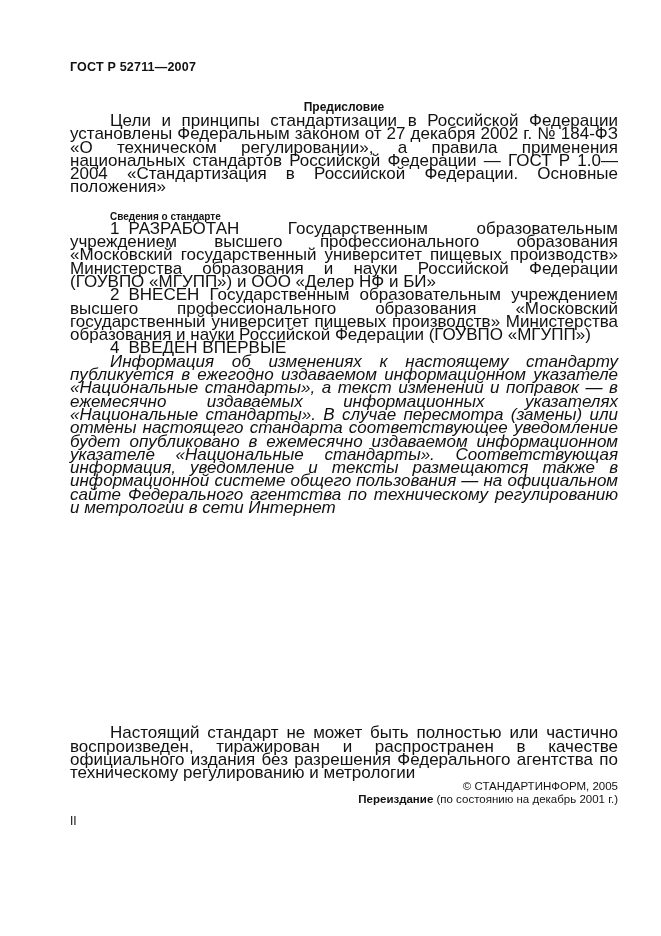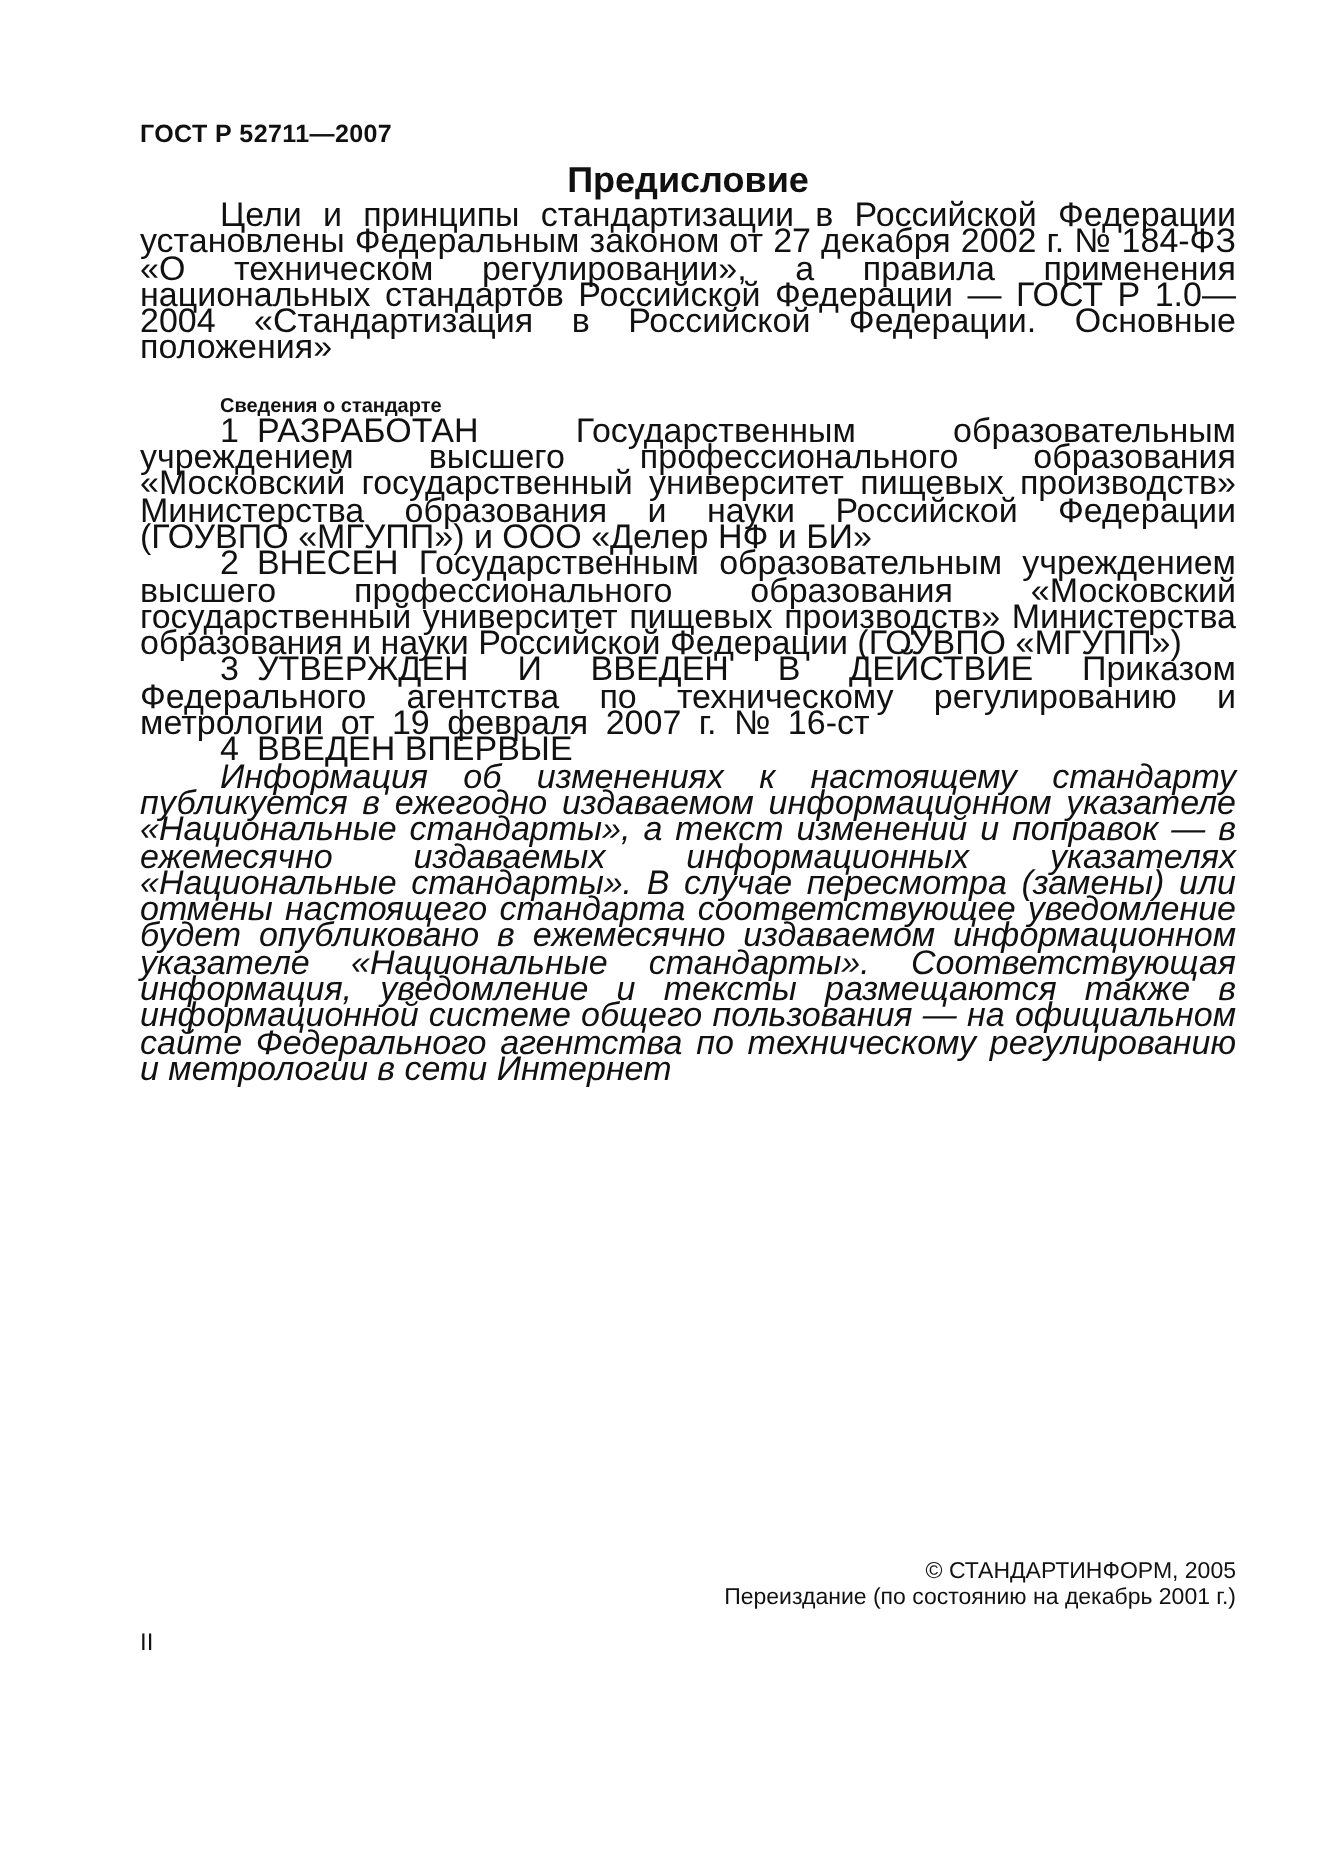--- a/index.html
+++ b/index.html
@@ -19,23 +19,23 @@
     display: flex;
     flex-direction: column;
     overflow: hidden;
   }
   .doc-code {
     font-size: 12.5px;
     font-weight: bold;
     letter-spacing: 0.2px;
   }
   .page-title {
-    margin-top: 6px;
+    margin-top: 26px;
     text-align: center;
-    font-size: 18px;
+    font-size: 12px;
     font-weight: bold;
   }
   p.para {
     margin: 0;
     font-size: 17px;
     line-height: 13.3px;
     text-align: justify;
     text-indent: 40px;
   }
   .intro {
@@ -68,21 +68,21 @@
   }
   .right-block {
     text-align: right;
     font-size: 11.5px;
     line-height: 13.7px;
   }
   .right-block .copyright-line {
     display: block;
   }
   .reissue-label {
-    font-weight: normal;
+    font-weight: bold;
     margin-top: 44px;
   }
   .page-number {
     margin-top: 7px;
     font-size: 12px;
     padding-bottom: 108px;
   }
 </style>
 </head>
 <body>
@@ -98,32 +98,30 @@
   <div class="info-heading">Сведения о стандарте</div>
 
   <p class="para std-item item-1">
     <span class="num">1</span><span>РАЗРАБОТАН Государственным образовательным учреждением высшего профессионального образования «Московский государственный университет пищевых производств» Министерства образования и науки Российской Федерации (ГОУВПО «МГУПП») и ООО «Делер НФ и БИ»</span>
   </p>
 
   <p class="para std-item item-2">
     <span class="num">2</span><span>ВНЕСЕН Государственным образовательным учреждением высшего профессионального образования «Московский государственный университет пищевых производств» Министерства образования и науки Российской Федерации (ГОУВПО «МГУПП»)</span>
   </p>
 
-  <p class="para std-item item-3">
-    <span class="num">3</span><span class="kw-spread">УТВЕРЖДЕН И ВВЕДЕН В ДЕЙСТВИЕ Приказом Федерального агентства по техническому регулированию и метрологии от 19 февраля 2007 г. № 16-ст</span>
-  </p>
 
   <p class="para std-item item-4">
     <span class="num">4</span><span>ВВЕДЕН ВПЕРВЫЕ</span>
   </p>
 
   <p class="para change-notice">Информация об изменениях к настоящему стандарту публикуется в ежегодно издаваемом информационном указателе «Национальные стандарты», а текст изменений и поправок — в ежемесячно издаваемых информационных указателях «Национальные стандарты». В случае пересмотра (замены) или отмены настоящего стандарта соответствующее уведомление будет опубликовано в ежемесячно издаваемом информационном указателе «Национальные стандарты». Соответствующая информация, уведомление и тексты размещаются также в информационной системе общего пользования — на официальном сайте Федерального агентства по техническому регулированию и метрологии в сети Интернет</p>
 
   <div class="bottom-group">
 
+    <p class="para restriction">Настоящий стандарт не может быть полностью или частично воспроизведен, тиражирован и распространен в качестве официального издания без разрешения Федерального агентства по техническому регулированию и метрологии</p>
 
     <div class="right-block">
       <span class="copyright-line">©  СТАНДАРТИНФОРМ, 2005</span>
       <span class="copyright-line"><span class="reissue-label">Переиздание</span><span> (по состоянию на декабрь 2001 г.)</span></span>
     </div>
 
     <div class="page-number">II</div>
   </div>
 
 </div>

